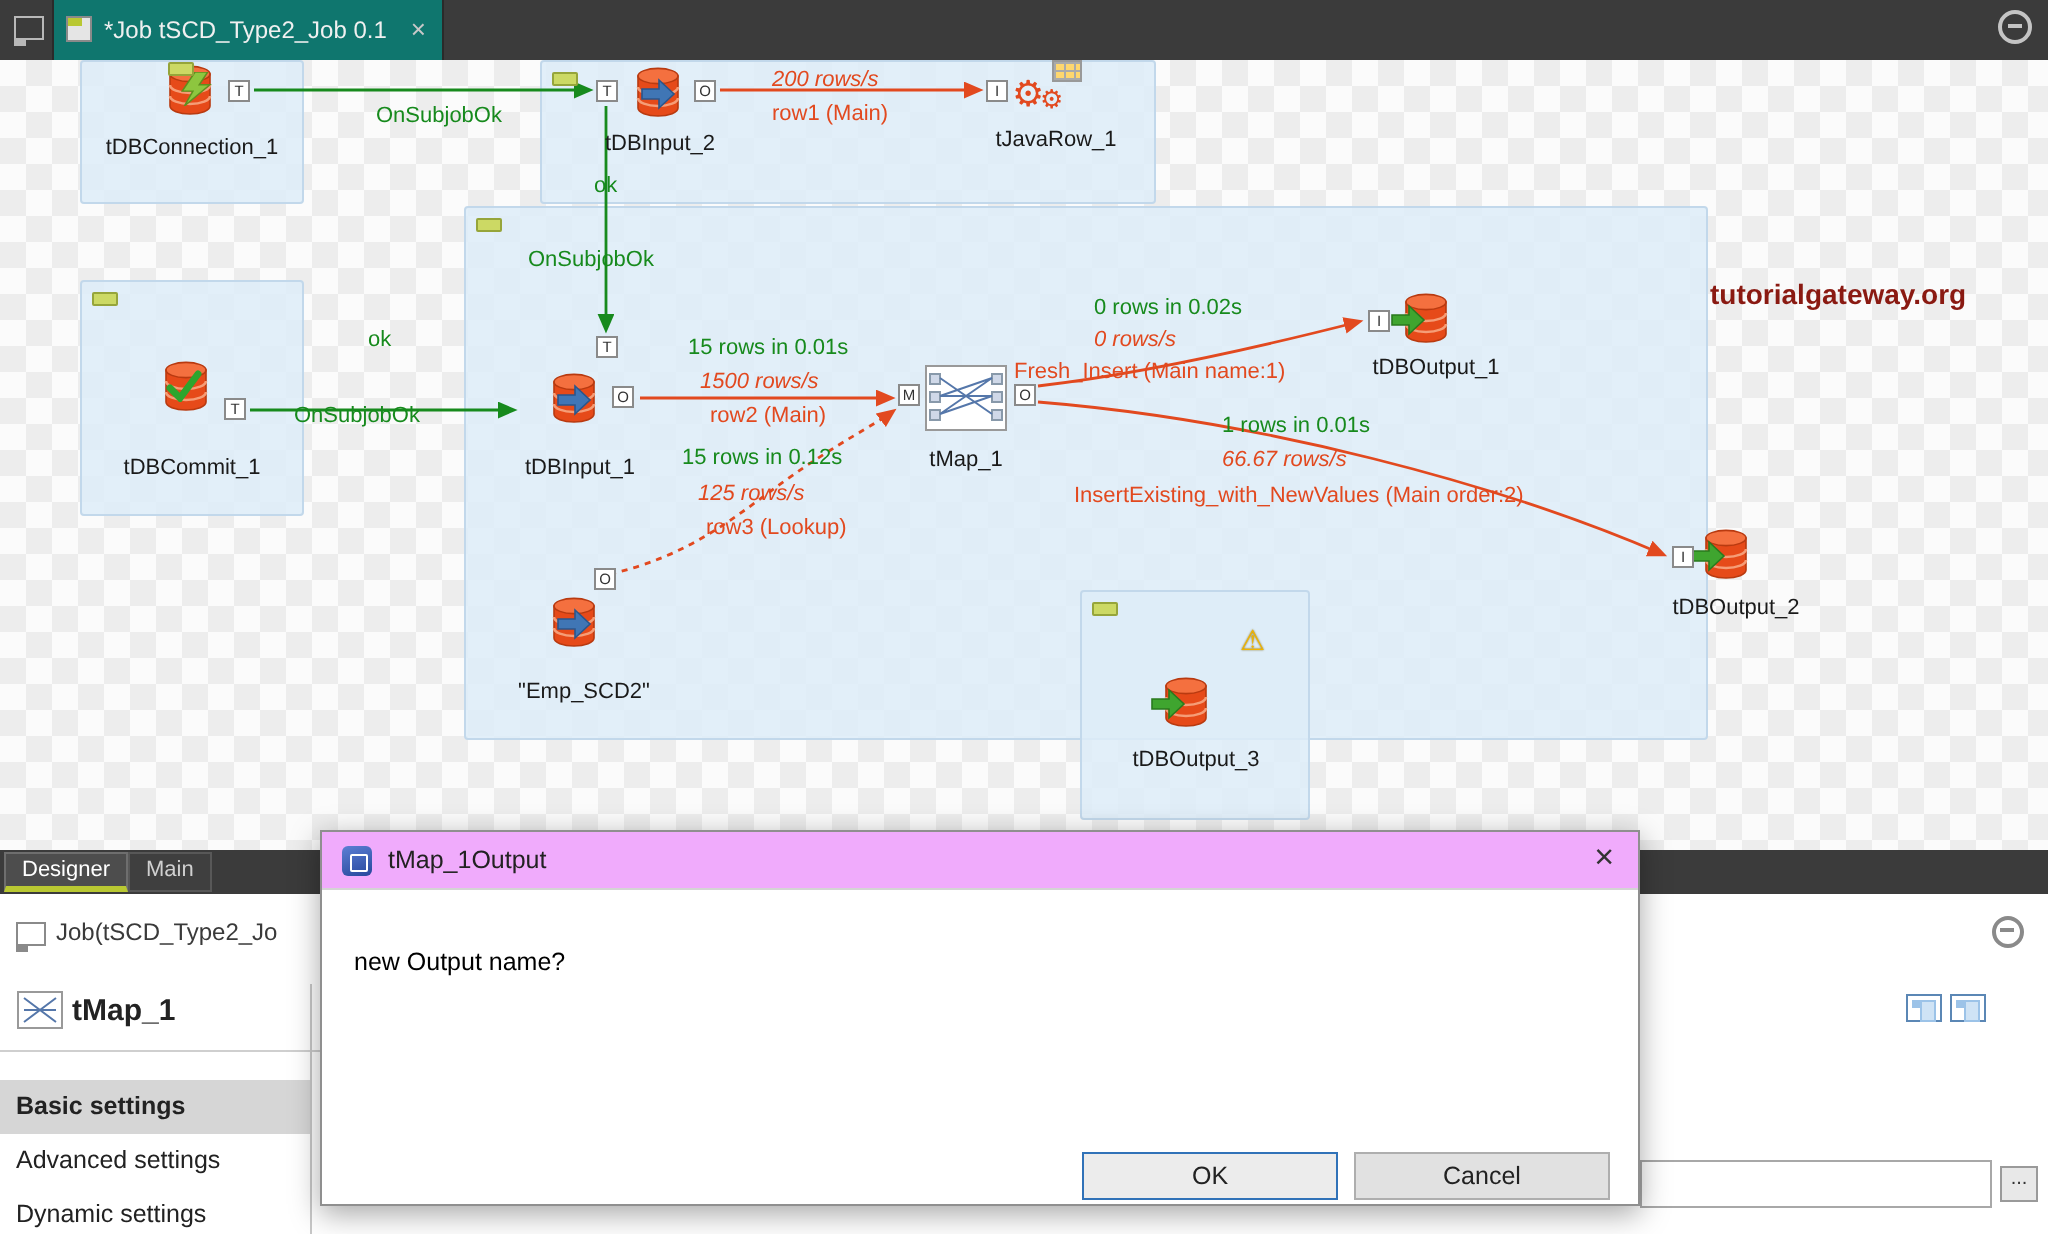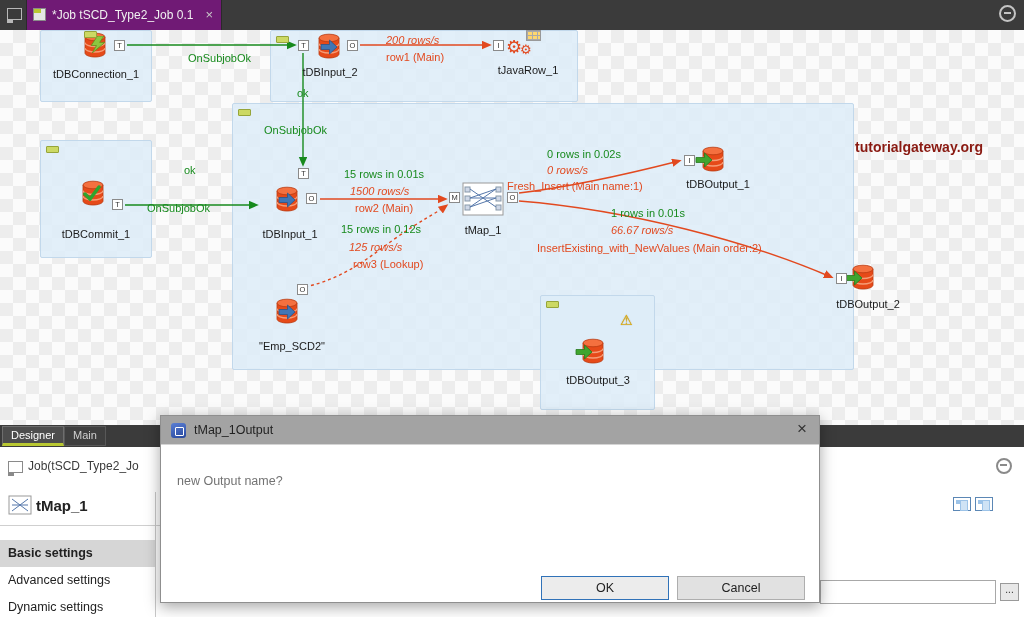--- a/index.html
+++ b/index.html
@@ -2,21 +2,21 @@
 <html><head>
 <meta charset="utf-8">
 <style>
   * { box-sizing: border-box; margin: 0; padding: 0; }
   html,body { width:1024px; height:617px; overflow:hidden; font-family:"Liberation Sans", sans-serif; background:#fff; position:relative; }
 
   
   .titlebar { position:absolute; left:0; top:0; width:1024px; height:30px; background:#3b3b3b; z-index:10; }
   .app-ico { position:absolute; left:7px; top:8px; width:15px; height:12px; border:1px solid #b8b8b8; }
   .app-ico::after { content:""; position:absolute; left:-1px; bottom:-4px; width:6px; height:3px; background:#b8b8b8; }
-  .doc-tab { position:absolute; left:26px; top:0; height:30px; width:196px; background:#701a75; border-right:1px solid #2a2a2a; border-left:1px solid #2a2a2a; }
+  .doc-tab { position:absolute; left:26px; top:0; height:30px; width:196px; background:#0f766e; border-right:1px solid #2a2a2a; border-left:1px solid #2a2a2a; }
   .jobtab-ico { position:absolute; left:6px; top:8px; width:13px; height:13px; background:#e5e5e5; border:1px solid #8a8a8a; }
   .jobtab-ico::before { content:""; position:absolute; left:0; top:0; width:7px; height:4px; background:#b9c832; }
   .doc-tab-title { position:absolute; left:25px; top:8px; font-size:12px; color:#f0f0f0; white-space:nowrap; }
   .doc-tab-close { position:absolute; right:8px; top:7px; font-size:13px; color:#c8c8c8; cursor:default; }
   .min-circle { position:absolute; right:8px; top:5px; width:17px; height:17px; border:2px solid #c4c4c4; border-radius:50%; }
   .min-circle::after { content:""; position:absolute; left:3px; top:5px; width:7px; height:2px; background:#c4c4c4; }
 
   
   .canvas { position:absolute; left:0; top:30px; width:1024px; height:395px; z-index:0;
     background-color:#fbfbfb;
@@ -65,26 +65,26 @@
   .set-item { position:absolute; left:0; width:155px; height:27px; line-height:27px; padding-left:8px; font-size:12.5px; color:#222; }
   .set-item.sel { background:#d6d6d6; font-weight:bold; }
   .vicon { position:absolute; width:18px; height:14px; border:1px solid #5b87b5; background:#fff; }
   .vicon::before { content:""; position:absolute; left:2px; top:2px; width:6px; height:4px; background:#9cc3e8; }
   .vicon::after { content:""; position:absolute; right:2px; top:2px; width:6px; height:9px; background:#cfe3f5; border:1px solid #9cc3e8; }
   .expr-field { position:absolute; left:820px; top:133px; width:176px; height:24px; border:1px solid #a8a8a8; background:#fff; }
   .more-btn { position:absolute; left:1000px; top:136px; width:19px; height:18px; background:#e8e8e8; border:1px solid #9a9a9a; font-size:10px; line-height:12px; text-align:center; color:#333; }
 
   
   .dialog { position:absolute; left:160px; top:415px; width:660px; height:188px; background:#fff; border:1px solid #8f8f8f; box-shadow:0 4px 14px rgba(0,0,0,0.35); z-index:20; }
-  .dlg-title { position:absolute; left:0; top:0; width:100%; height:29px; border-bottom:1px solid #d4d4d4; background:#a3a3a3;padding-left:36px; }
+  .dlg-title { position:absolute; left:0; top:0; width:100%; height:29px; border-bottom:1px solid #d4d4d4; background:#f0abfc;padding-left:36px; }
   .dlg-ico { position:absolute; left:10px; top:7px; width:15px; height:15px; border-radius:3px; background:linear-gradient(160deg,#5b7fd4,#27479c); }
   .dlg-ico::after { content:""; position:absolute; left:4px; top:4px; width:7px; height:7px; border:1.5px solid #fff; border-radius:1px; }
   .dlg-title-text { position:absolute; left:33px; top:7px; font-size:12.5px; color:#222; }
   .dlg-close { position:absolute; right:12px; top:3px; font-size:17px; color:#333; cursor:default; }
-  .dlg-prompt { position:absolute; left:16px; top:58px; font-size:12.5px; color:#737373; }
+  .dlg-prompt { position:absolute; left:16px; top:58px; font-size:12.5px; color:#000000; }
   .dlg-input { position:absolute; left:12px; top:74px; width:634px; height:21px; border:1px solid #78a7d4; font-size:12px; padding:1px 4px; font-family:"Liberation Sans",sans-serif; outline:none; }
   .btn { position:absolute; top:160px; width:128px; height:24px; font-size:12.5px; font-family:"Liberation Sans",sans-serif; color:#222; cursor:default; }
   .btn.ok { left:380px; background:#ececec; border:1px solid #3072b8; }
   .btn.cancel { left:516px; background:#e1e1e1; border:1px solid #aeaeae; }
 
   svg.defs { position:absolute; width:0; height:0; overflow:hidden; }
 </style>
 </head>
 <body>
 

